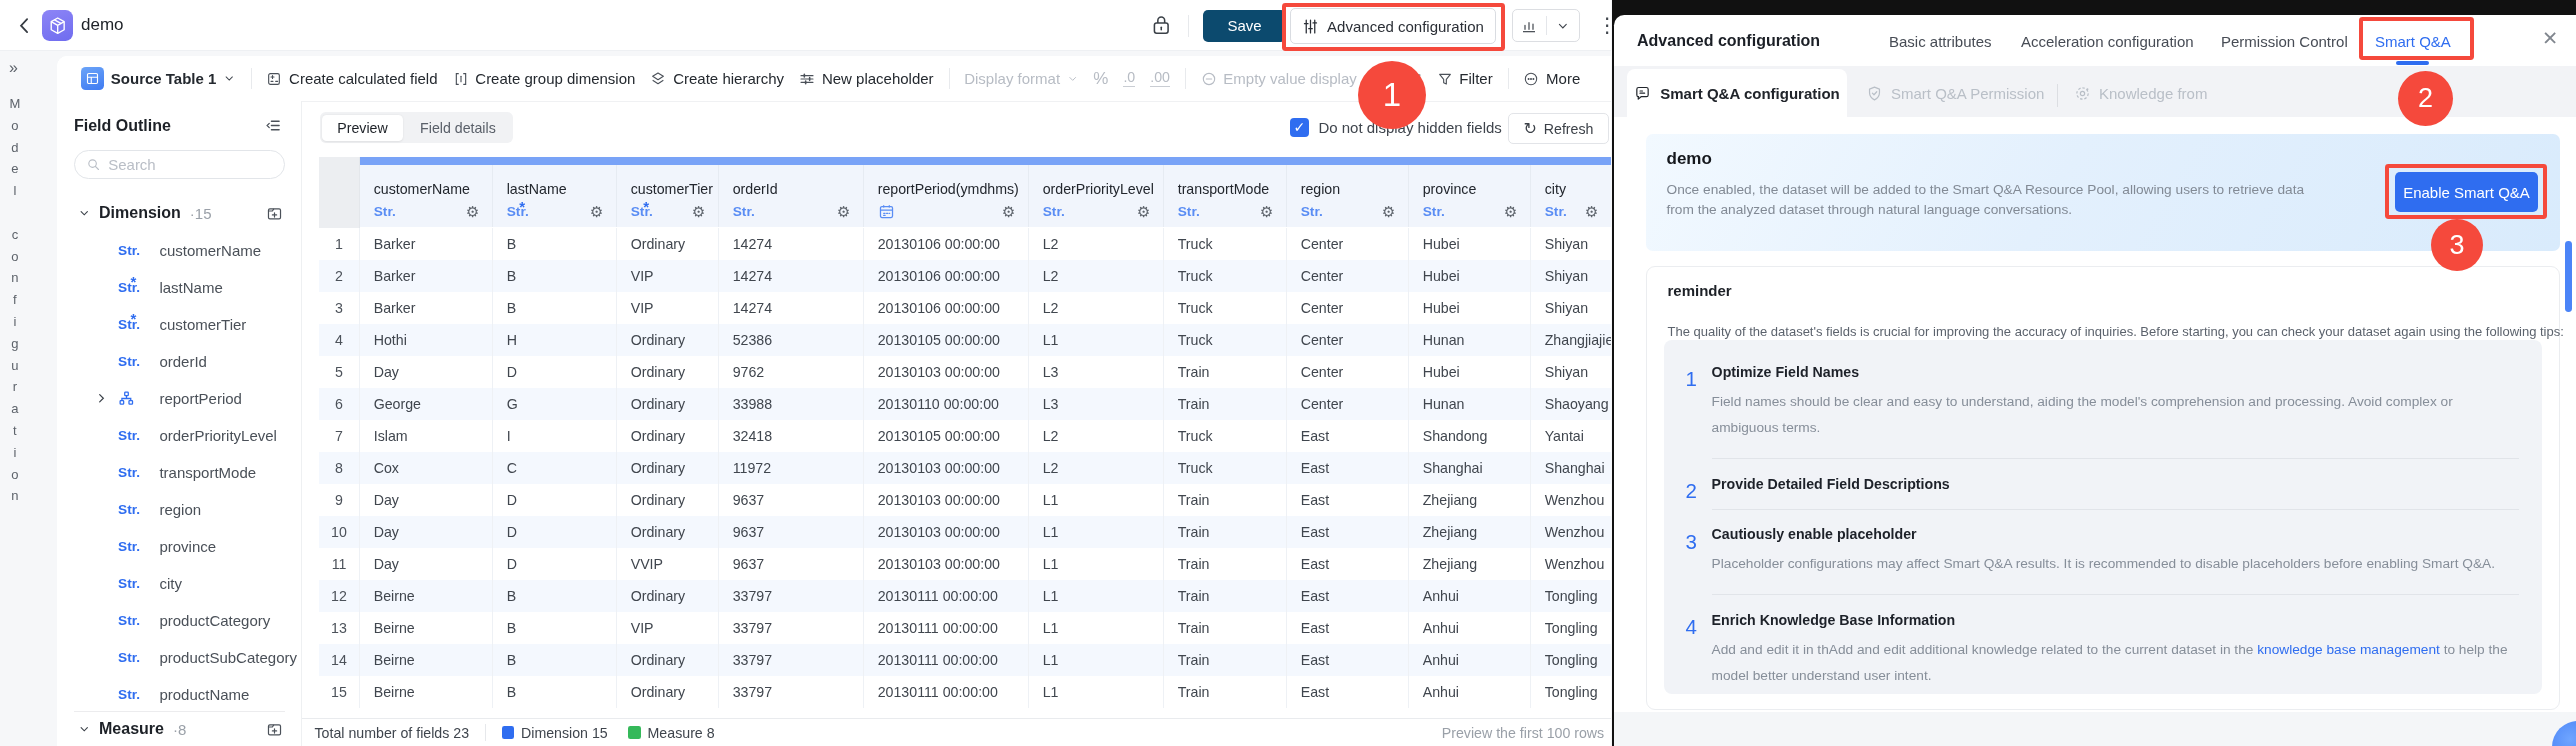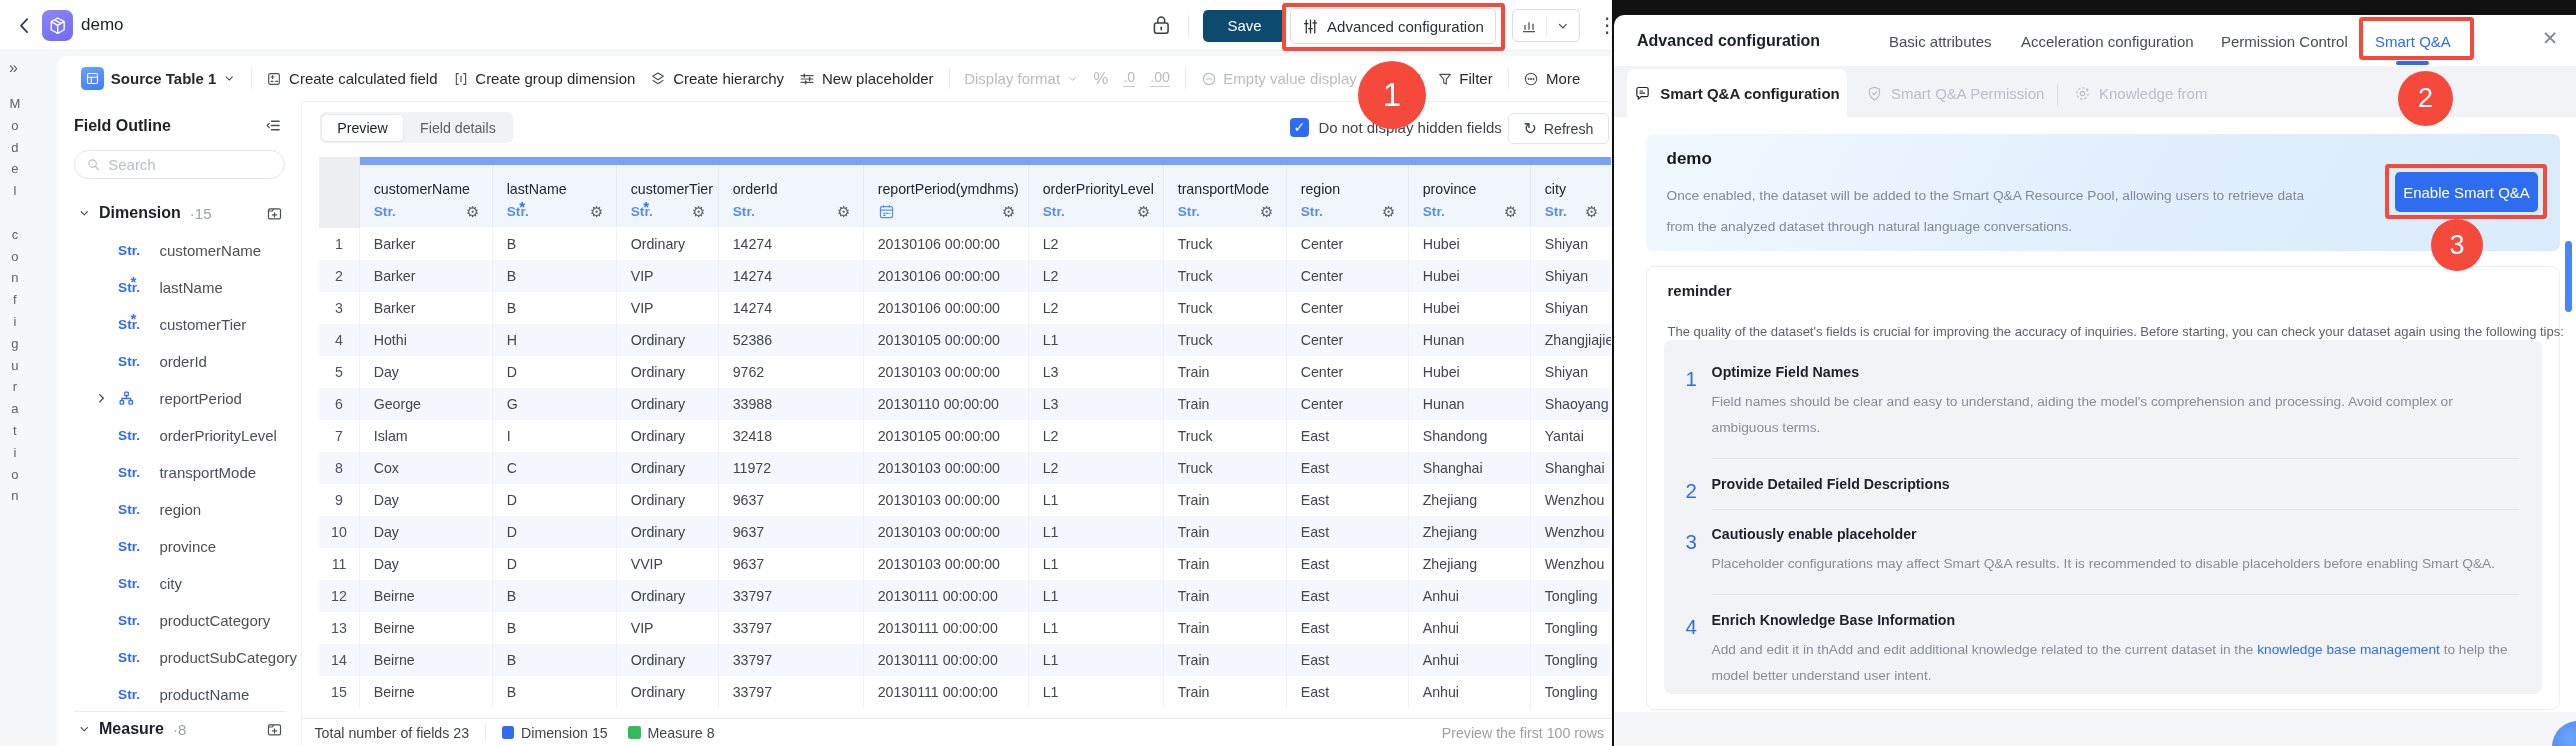--- a/index.html
+++ b/index.html
@@ -137,21 +137,21 @@
   .subtab-active { position:absolute; left:15px; top:69px; width:220px; height:48px; background:#fff;
     border-radius:8px 8px 0 0; display:flex; align-items:center; justify-content:center; gap:9px;
     font-size:15px; font-weight:700; color:#21252b; cursor:pointer; }
   .subtab-gray { position:absolute; top:85px; display:flex; align-items:center; gap:8px; font-size:15px;
     color:#b9bfc7; cursor:pointer; white-space:nowrap; }
   .sub-div { position:absolute; left:445px; top:84px; width:0.6px; height:23px; background:#dcdee2; }
 
   .enable-card { position:absolute; left:34px; top:134px; width:914px; height:117px; border-radius:6.8px;
     background:linear-gradient(120deg,#f2f9ff 0%,#e3f0fd 45%,#d9ebfc 100%); }
   .ec-title { position:absolute; left:20.5px; top:15px; font-size:17px; font-weight:700; color:#15181d; }
-  .ec-desc { position:absolute; left:20.5px; top:46px; width:660px; font-size:13.7px; color:#828a95; line-height:31px; }
+  .ec-desc { position:absolute; left:20.5px; top:46px; width:660px; font-size:13.7px; color:#828a95; line-height:20px; }
   .enable-btn { position:absolute; left:749px; top:38px; width:143px; height:40px; background:#2f6df0; color:#fff;
     font-size:15px; border-radius:5.1px; display:flex; align-items:center; justify-content:center; cursor:pointer; }
 
   .rem-card { position:absolute; left:34px; top:266px; width:914px; height:444px; background:#fff;
     border:1.1px solid #ebedf0; border-radius:9px; }
   .rem-title { position:absolute; left:20.5px; top:15px; font-size:15px; font-weight:700; color:#1d2127; }
   .rem-desc { position:absolute; left:20.5px; top:57px; font-size:13px; color:#5c636d; white-space:nowrap; }
   .tipsbox { position:absolute; left:17px; top:73px; width:878px; height:354px; background:#f1f3f7;
     border-radius:8px; padding:24px 23px 0 21.6px; }
   .tip { position:relative; padding-left:26px; }

